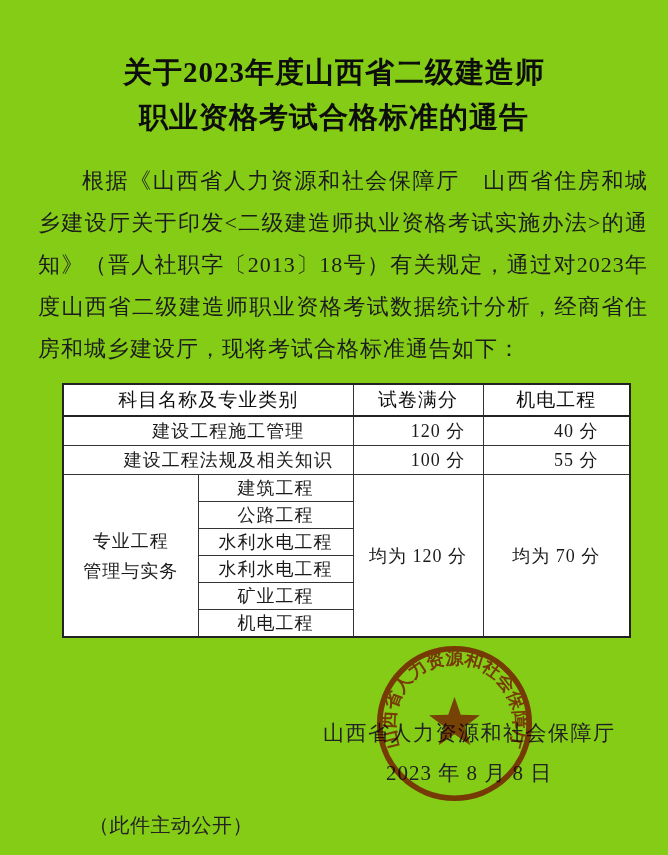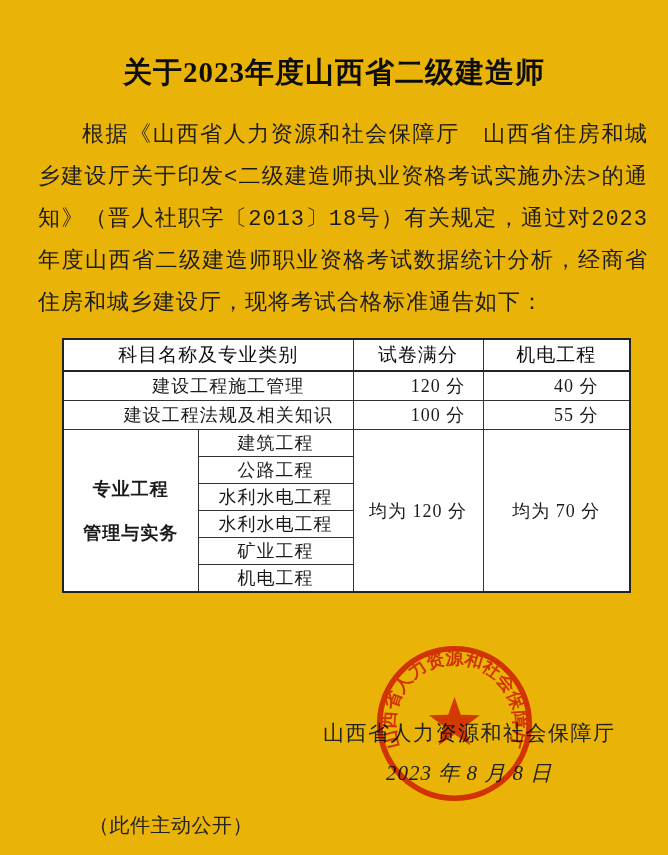--- a/index.html
+++ b/index.html
@@ -1,56 +1,57 @@
 <!DOCTYPE html>
 <html><head>
 <meta charset="utf-8">
 <style>
   html,body { margin:0; padding:0; background:#ffffff; }
   .page {
-    position:relative; width:668px; height:855px; background:#eab308;
+    position:relative; width:668px; height:855px; background:#84cc16;
     font-family:"Liberation Serif","DejaVu Serif",serif; color:#171717;
     overflow:hidden;
   }
   .title { margin:50px 0 0 0; text-align:center; font-weight:700;
     font-size:29px; line-height:45px; letter-spacing:1px; color:#0d0d0d; }
   .title-line { display:block; }
   .body-para {
     margin:20px 20px 0 38px; font-size:22px; line-height:42px;
-    text-align:justify; text-indent:2em; letter-spacing:1px; color:#1c1c1c;font-family:Liberation Mono, monospace;
+    text-align:justify; text-indent:2em; letter-spacing:1px; color:#1c1c1c;
   }
   .score-table {
     border-collapse:collapse; table-layout:fixed;
     margin:13px 0 0 62px; border:2px solid #222; background:#fff;
   }
   .score-table th, .score-table td {
     border:1px solid #333; text-align:center; vertical-align:middle;
     padding:0; font-size:18px; color:#1b1b1b; letter-spacing:1px;
   }
   .score-table thead th { font-weight:400; font-size:19px; height:30px;
     border-bottom:2px solid #222; color:#0f0f0f; }
   .r-main td { height:28px;padding-left:40px; }
   .r-sub td { height:26px; }
-  .cat-cell { white-space:pre-line; line-height:44px;font-weight:bold; }
+  .cat-cell { white-space:pre-line; line-height:30px; }
   .sig-agency { position:absolute; top:719px; left:323px;
     font-size:21px; letter-spacing:1.5px; color:#222; }
   .sig-date { position:absolute; top:759px; left:386px;
-    font-size:21px; letter-spacing:1px; color:#222;font-style:italic; }
+    font-size:21px; letter-spacing:1px; color:#222; }
   .footer-note { position:absolute; top:812px; left:89px;
     font-size:20px; letter-spacing:0.5px; color:#222; }
   .seal { position:absolute; left:372px; top:641px;
     mix-blend-mode:multiply; opacity:0.92; pointer-events:none; }
 </style>
 </head>
 <body>
 
 <div class="page">
 
   <h1 class="title">
     <span class="title-line">关于2023年度山西省二级建造师</span>
+    <span class="title-line">职业资格考试合格标准的通告</span>
   </h1>
 
   <p class="body-para">根据《山西省人力资源和社会保障厅　山西省住房和城乡建设厅关于印发&lt;二级建造师执业资格考试实施办法&gt;的通知》（晋人社职字〔2013〕18号）有关规定，通过对2023年度山西省二级建造师职业资格考试数据统计分析，经商省住房和城乡建设厅，现将考试合格标准通告如下：</p>
 
   <table class="score-table">
     <colgroup>
       <col style="width:135px">
         <col style="width:155px">
         <col style="width:130px">
         <col style="width:147px">

